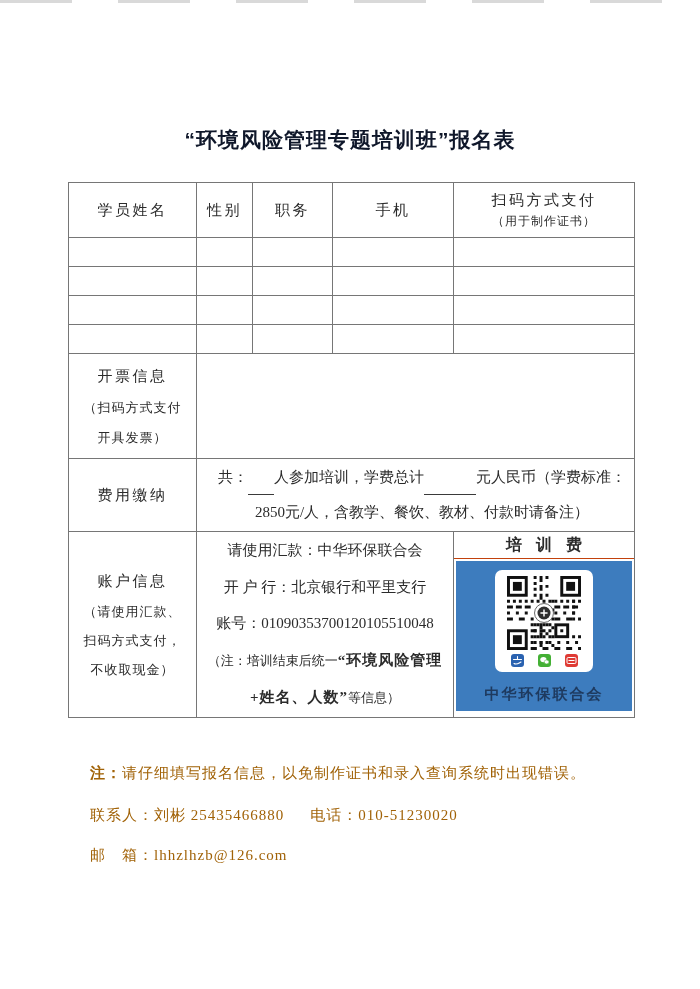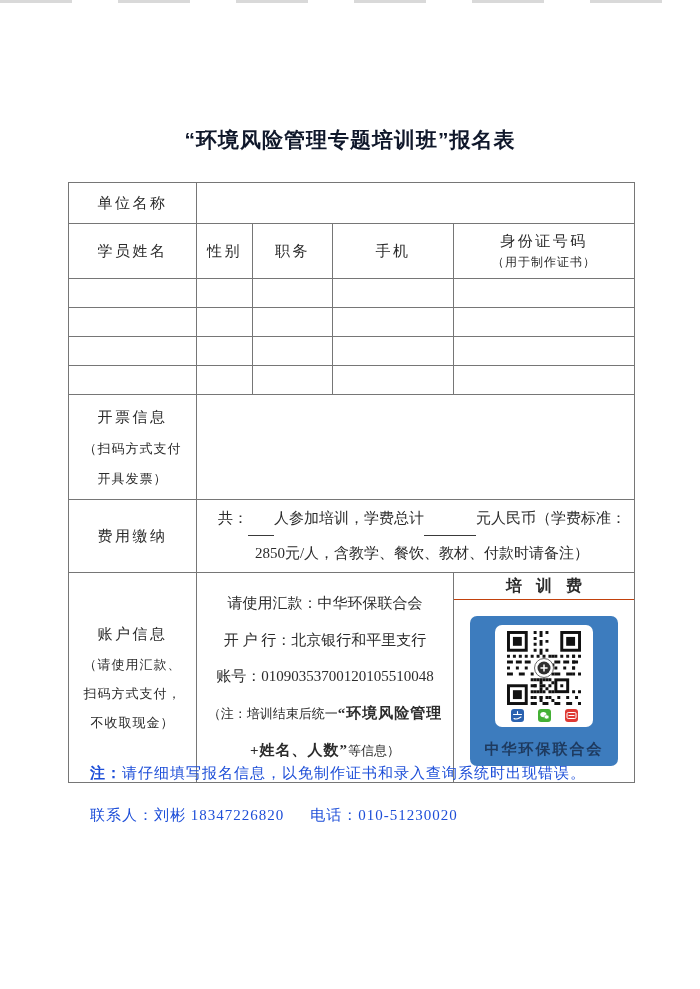--- a/index.html
+++ b/index.html
@@ -19,32 +19,32 @@
   .blank{display:inline-block;border-bottom:1px solid #3a3a3a;height:15px;vertical-align:bottom;}
   .blank-s{width:26px;}
   .blank-l{width:52px;}
   .bank{padding:3px 0 0 13px;}
   .bank div{line-height:36.5px;white-space:nowrap;}
   .remark-sm{font-size:13px;}
   .remark-b{font-size:15px;font-weight:bold;letter-spacing:1px;}
   td.qr-cell{vertical-align:top;padding:0;}
   .qr-header{height:26px;line-height:26px;border-bottom:1px solid #c2410c;
         font-weight:bold;font-size:16px;letter-spacing:14px;padding-left:14px;white-space:nowrap;}
-  .qr-blue{margin:16px;height:150px;background:#3d7cbe;text-align:center;border-radius:7px;}
+  .qr-blue{margin:2px;height:150px;background:#3d7cbe;text-align:center;}
   .qr-card{width:98px;margin:0 auto;position:relative;top:9px;background:#ffffff;
         border-radius:7px;padding:6px 0 5px;}
   .qr-card svg.qr{display:block;margin:0 auto;}
   .pay-icons{display:flex;justify-content:center;gap:14px;margin-top:4px;}
   .pay-icon{width:13px;height:13px;border-radius:3px;position:relative;}
   .pay-icon svg{position:absolute;inset:0;}
   .icon-alipay{background:#2a62b0;}
   .icon-wechat{background:#44b035;}
   .icon-card{background:#df3a34;}
   .qr-org{position:relative;top:22px;color:#1e3a5f;font-size:15px;font-weight:bold;letter-spacing:2px;}
-  .footer-line{position:absolute;left:90px;font-size:15px;letter-spacing:1px;color:#1d4ed8;white-space:nowrap;}
+  .footer-line{position:absolute;left:90px;font-size:15px;letter-spacing:1px;color:#a16207;white-space:nowrap;}
   .f1{top:764px;}
   .f2{top:806px;}
   .f3{top:846px;}
   .note-label{font-weight:bold;}
   .phone-gap{margin-left:26px;}
 </style>
 </head>
 <body>
 
 <div id="page">
@@ -55,32 +55,28 @@
   <table class="form">
     <colgroup>
       <col style="width:128px">
         <col style="width:56px">
         <col style="width:80px">
       <col style="width:121px">
         <col style="width:181px">
     </colgroup>
 
     <tbody>
-        <tr style="height:41px">
-      <td class="lbl">单位名称</td>
-      <td colspan="4"></td>
-    </tr>
 
     <tr style="height:55px">
       <td class="lbl">学员姓名</td>
       <td class="lbl">性别</td>
       <td class="lbl">职务</td>
       <td class="lbl">手机</td>
       <td>
-        <div class="lbl">身份证号码</div>
+        <div class="lbl">扫码方式支付</div>
         <div class="small-note">（用于制作证书）</div>
       </td>
     </tr>
 
     <tr style="height:29px">
       <td></td>
           <td></td>
       <td></td>
           <td></td>
       <td></td>
@@ -201,14 +197,15 @@
             </div>
           </div>
           <div class="qr-org">中华环保联合会</div>
         </div>
       </td>
     </tr>
   </tbody>
     </table>
 
   <div class="footer-line f1"><span class="note-label">注：</span><span>请仔细填写报名信息，以免制作证书和录入查询系统时出现错误。</span></div>
-  <div class="footer-line f2"><span>联系人：刘彬 18347226820</span><span class="phone-gap">电话：010-51230020</span></div>
+  <div class="footer-line f2"><span>联系人：刘彬 25435466880</span><span class="phone-gap">电话：010-51230020</span></div>
+  <div class="footer-line f3"><span>邮　箱：lhhzlhzb@126.com</span></div>
 </div>
 
 </body></html>

